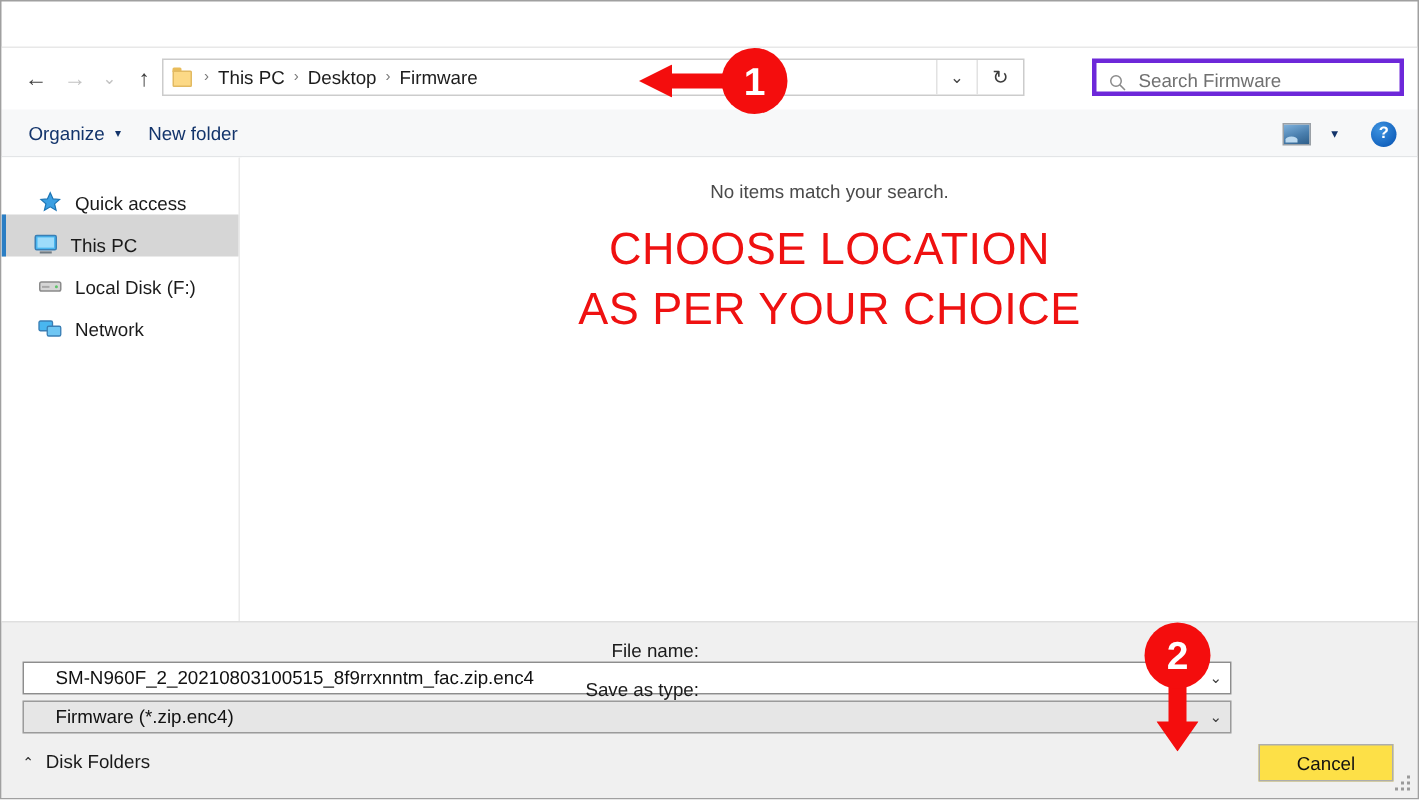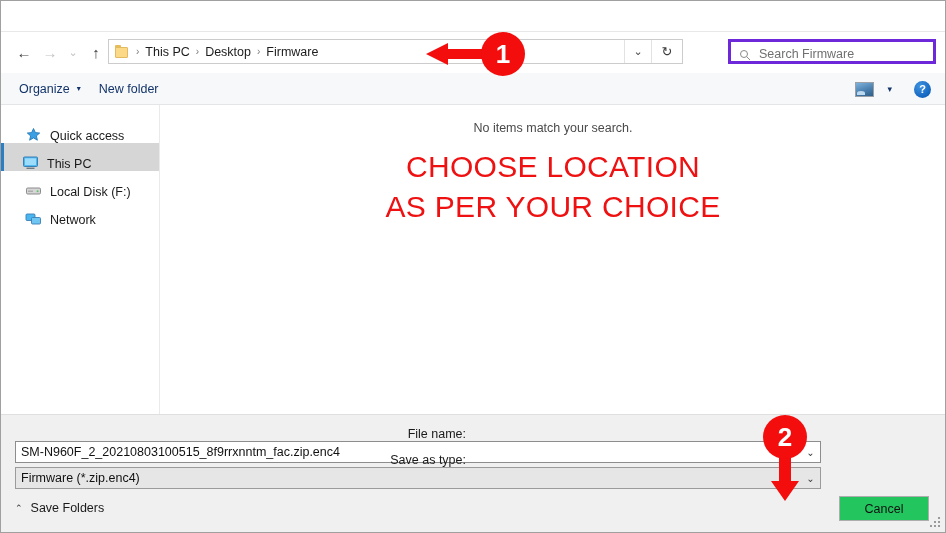--- a/index.html
+++ b/index.html
@@ -320,21 +320,21 @@
     height: 22px;
     border: 1px solid #8d8d8d;
     box-sizing: border-box;
     display: flex;
     align-items: center;
     position: relative;
   }
   .field-input.white { background: #ffffff; }
   .field-input.grey  { background: #e6e6e6; border-color: #9b9b9b; text-align: center; }
   .field-value {
-    padding-left: 5px;
+    padding-left: 21px;
     font-size: 12.5px;
     color: #111111;
     white-space: nowrap;
   }
   .field-chevron {
     position: absolute;
     right: 0; top: 0;
     width: 19px; height: 20px;
     display: flex; align-items: center; justify-content: center;
     font-size: 10px;
@@ -354,21 +354,21 @@
     margin-right: 8px;
   }
   .dlg-btn {
     position: absolute;
     width: 90px; height: 25px;
     font-size: 12.5px;
     color: #111111;
     display: flex;
     align-items: center;
     justify-content: center;
-    background: #22c55e;
+    background: #fde047;
     border: 1px solid #adadad;
     box-sizing: border-box;
   }
   .dlg-btn.primary {
     border: 2px solid #0078d7;
     background: #e1e1e1;
   }
   .grip {
     position: absolute;
     right: 3px; bottom: 3px;
@@ -528,21 +528,21 @@
   <div class="field-row" style="left:14px; top:452px;">
     <span class="field-label">Save as type:</span>
     <span class="field-input grey" style="width:806px;">
       <span class="field-value">Firmware (*.zip.enc4)</span>
       <span class="field-chevron">⌄</span>
     </span>
   </div>
 
   <div class="hide-folders">
     <span class="hf-caret">⌃</span>
-    <span>Save Folders</span>
+    <span>Disk Folders</span>
   </div>
 
   <div class="dlg-btn" style="left:838px; top:495px;">Cancel</div>
 
   <span class="grip">
     <i style="left:8px; top:8px;"></i>
       <i style="left:4px; top:8px;"></i>
       <i style="left:0px; top:8px;"></i>
     <i style="left:8px; top:4px;"></i>
       <i style="left:4px; top:4px;"></i>

